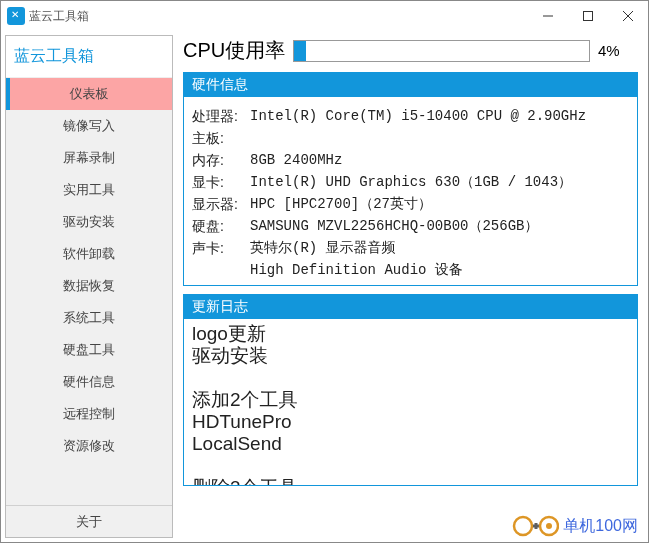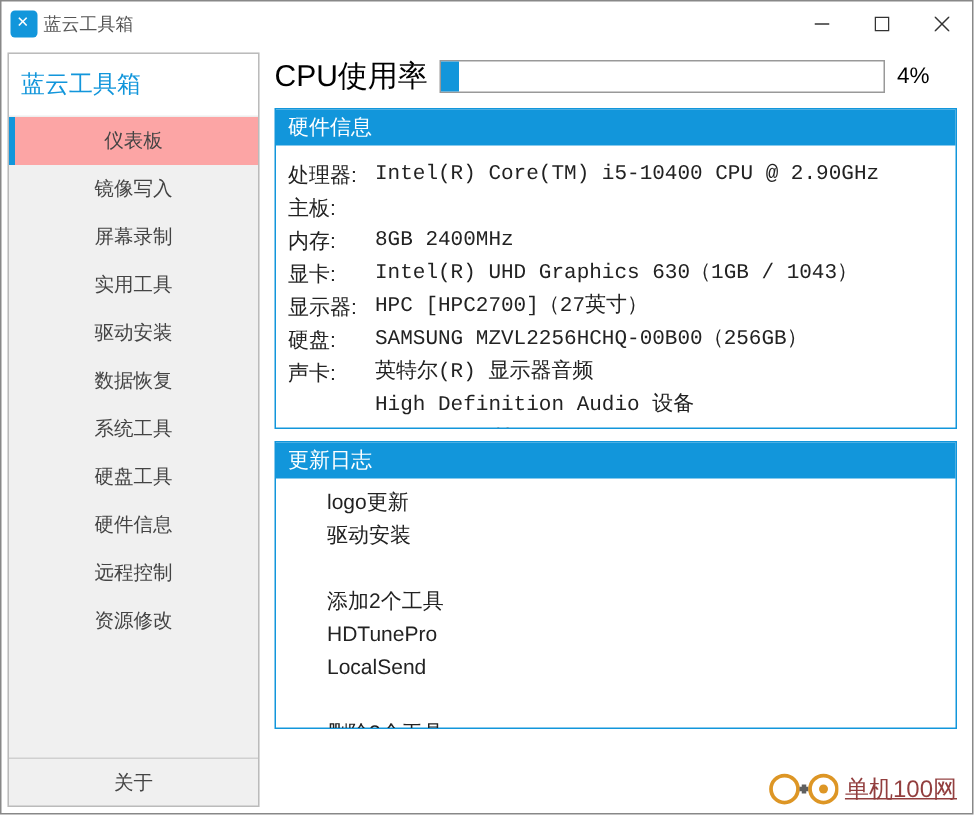--- a/index.html
+++ b/index.html
@@ -21,25 +21,25 @@
 .sidebar-footer { height: 32px; display: flex; align-items: center; justify-content: center; border-top: 1px solid #d0d0d0; cursor: pointer; color: #444; }
 .content { flex: 1; padding: 6px 10px 6px 10px; overflow: hidden; }
 .cpu-row { display: flex; align-items: center; gap: 8px; margin-bottom: 8px; }
 .cpu-label { font-size: 20px; }
 .cpu-bar { flex: 1; height: 22px; border: 1px solid #999; background: #fff; position: relative; }
 .cpu-fill { height: 100%; background: #1296db; }
 .cpu-pct { font-size: 15px; width: 40px; text-align: left; }
 .panel { border: 1px solid #1296db; margin-bottom: 8px; }
 .panel-header { background: #1296db; color: #fff; padding: 3px 8px; font-size: 14px; }
 .panel-body { height: 188px; overflow-y: scroll; padding: 8px 8px; font-size: 14px; line-height: 22px; color: #222; }
-.panel-body2 { height: 166px; overflow-y: scroll; padding: 4px 8px; font-size: 14px; line-height: 22px; color: #222; margin-left: 26px; }
+.panel-body2 { height: 166px; overflow-y: scroll; padding: 4px 8px; font-size: 19px; line-height: 22px; color: #222; }
 .hw-row { display: flex; }
 .hw-label { width: 58px; flex-shrink: 0; }
 .hw-val { flex: 1; font-family: Liberation Mono, monospace; }
-.watermark { position: absolute; right: 10px; bottom: 4px; display: flex; align-items: center; gap: 4px; opacity: 0.85; font-size: 16px; color: #7f1d1d; pointer-events: none; text-decoration: underline; }
+.watermark { position: absolute; right: 10px; bottom: 4px; display: flex; align-items: center; gap: 4px; opacity: 0.85; font-size: 16px; color: #1d4ed8; pointer-events: none; }
 .wm-icon { display:inline-block; }
 .wm-icon svg { vertical-align: middle; }
 ::-webkit-scrollbar { width: 16px; }
 ::-webkit-scrollbar-track { background: #f1f1f1; border-left: 1px solid #ddd; }
 ::-webkit-scrollbar-thumb { background: #c1c1c1; }
 </style>
 </head>
 <body>
 
 <div class="titlebar">
@@ -69,20 +69,21 @@
 
 <div class="main">
   <div class="sidebar">
     <div class="sidebar-title">蓝云工具箱</div>
     <div class="sidebar-items" id="sidebar-items">
         <div class="sidebar-item active">仪表板</div>
         <div class="sidebar-item">镜像写入</div>
         <div class="sidebar-item">屏幕录制</div>
         <div class="sidebar-item">实用工具</div>
         <div class="sidebar-item">驱动安装</div>
+        <div class="sidebar-item">软件卸载</div>
         <div class="sidebar-item">数据恢复</div>
         <div class="sidebar-item">系统工具</div>
         <div class="sidebar-item">硬盘工具</div>
         <div class="sidebar-item">硬件信息</div>
         <div class="sidebar-item">远程控制</div>
         <div class="sidebar-item">资源修改</div>
       </div>
     <div class="sidebar-footer">关于</div>
   </div>
 

